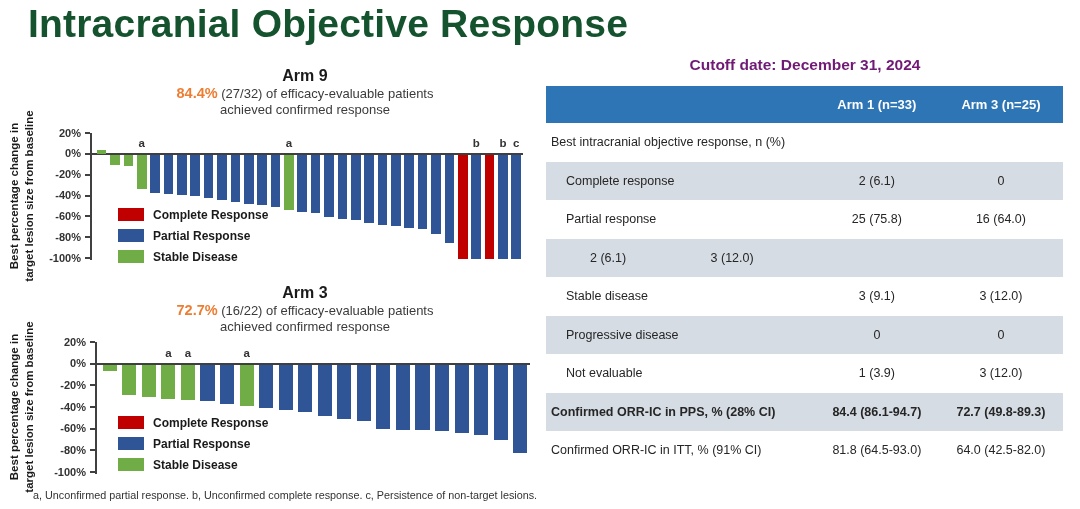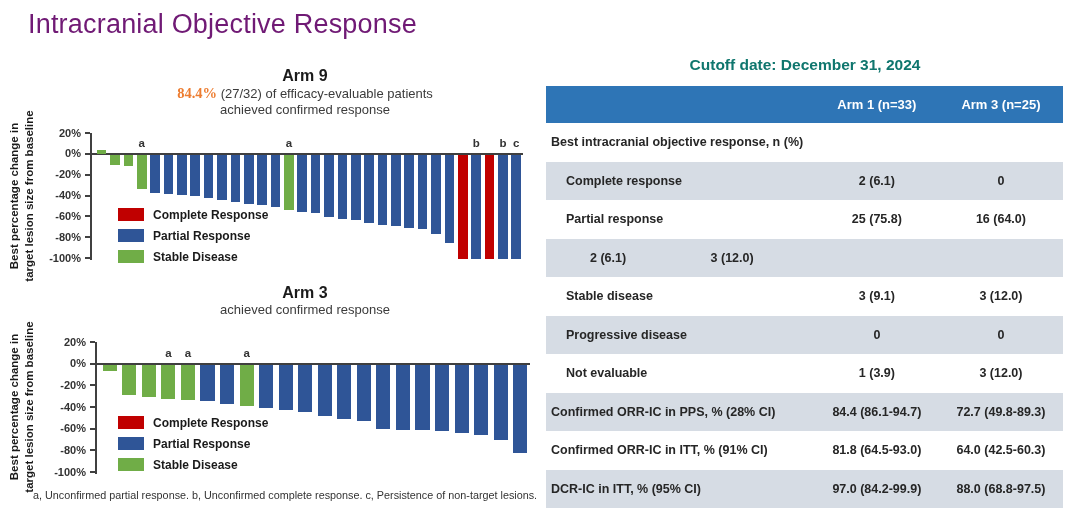--- a/index.html
+++ b/index.html
@@ -2,22 +2,22 @@
 <html><head>
 <meta charset="utf-8">
 <style>
   html,body{margin:0;padding:0;background:#fff;}
   #slide{
     position:relative;width:1080px;height:509px;background:#ffffff;overflow:hidden;
     font-family:"Liberation Sans",sans-serif;color:#262626;
   }
   
   .slide-title{
-    position:absolute;left:28px;top:2px;font-size:27px;font-weight:400;
-    color:#701a75;letter-spacing:.2px;line-height:44px;
+    position:absolute;left:28px;top:2px;font-size:39px;font-weight:700;
+    color:#14532d;letter-spacing:.2px;line-height:44px;
   }
   
   .chart{position:absolute;left:0;width:540px;}
   #chart-arm1{top:66px;height:216px;}
   #chart-arm3{top:283px;height:222px;}
   .c-title{margin-left:70px;width:470px;text-align:center;font-size:16px;font-weight:800;color:#1a1a1a;line-height:19px;}
   .c-sub{margin-left:70px;width:470px;text-align:center;font-size:13px;color:#3b3b3b;line-height:16px;}
   .c-sub .hl{font-weight:800;font-size:14.5px;}
   .plot{position:absolute;}
   .zero-line{position:absolute;height:2px;background:#3f3f3f;}
@@ -31,41 +31,41 @@
     text-align:center;font-size:11.5px;font-weight:700;color:#1a1a1a;line-height:14.5px;
   }
   .legend{position:absolute;}
   .leg-row{display:flex;align-items:center;height:21px;}
   .leg-swatch{width:26px;height:13px;margin-right:9px;flex:none;}
   .leg-label{font-size:12px;font-weight:700;color:#1a1a1a;white-space:nowrap;}
   
   .footnote{position:absolute;left:33px;top:489px;font-size:10.8px;color:#333;}
   
   .cutoff{position:absolute;left:545px;top:56px;width:520px;text-align:center;
-    font-size:15.5px;font-weight:800;color:#0f766e;}
+    font-size:15.5px;font-weight:800;color:#701a75;}
   .rtable{position:absolute;left:546px;top:86px;width:517px;}
   .trow{display:flex;align-items:stretch;}
   .trow.head{height:37px;background:#2E75B6;color:#fff;font-weight:700;font-size:13px;}
-  .trow:not(.head){height:38.5px;font-size:12.5px;font-weight:bold;}
+  .trow:not(.head){height:38.5px;font-size:12.5px;}
   .trow.shade{background:#D6DCE4;}
   .tcell{display:flex;align-items:center;}
   .tcell.lab{width:52%;padding-left:5px;box-sizing:border-box;text-align:left;}
   .tcell.val{width:24%;justify-content:center;text-align:center;}
   .trow.indent .tcell.lab{padding-left:20px;}
   .trow.bold{font-weight:700;}
 </style>
 </head>
 <body>
 
 <div id="slide">
   <div class="slide-title">Intracranial Objective Response</div>
 
   <div class="chart" id="chart-arm1">
       <div class="c-title">Arm 9</div>
-      <div class="c-sub"><span class="hl" style="color: rgb(237, 125, 49); font-family: Liberation Serif, serif;">84.4%</span><span> (27/32) of efficacy-evaluable patients</span></div>
+      <div class="c-sub"><span class="hl" style="color: rgb(237, 125, 49);">84.4%</span><span> (27/32) of efficacy-evaluable patients</span></div>
       <div class="c-sub">achieved confirmed response</div>
       <div class="ylab" style="left: -56px; top: 106.5px;">Best percentage change in target lesion size from baseline</div>
       <div class="axis-line" style="left: 90px; top: 67px; height: 127px;"></div>
       <div class="tickmark" style="left: 85px; top: 66px;"></div>
       <div class="ticklabel" style="left: 31px; top: 60.5px;">20%</div>
       <div class="tickmark" style="left: 85px; top: 86.8333px;"></div>
       <div class="ticklabel" style="left: 31px; top: 81.3333px;">0%</div>
       <div class="tickmark" style="left: 85px; top: 107.667px;"></div>
       <div class="ticklabel" style="left: 31px; top: 102.167px;">-20%</div>
       <div class="tickmark" style="left: 85px; top: 128.5px;"></div>
@@ -126,20 +126,21 @@
           </div>
           <div class="leg-row">
             <div class="leg-swatch" style="background: rgb(112, 173, 71);"></div>
             <span class="leg-label">Stable Disease</span>
           </div>
         </div>
       </div>
     </div>
   <div class="chart" id="chart-arm3">
       <div class="c-title">Arm 3</div>
+      <div class="c-sub"><span class="hl" style="color: rgb(237, 125, 49);">72.7%</span><span> (16/22) of efficacy-evaluable patients</span></div>
       <div class="c-sub">achieved confirmed response</div>
       <div class="ylab" style="left: -56px; top: 101px;">Best percentage change in target lesion size from baseline</div>
       <div class="axis-line" style="left: 95px; top: 59px; height: 132px;"></div>
       <div class="tickmark" style="left: 90px; top: 58px;"></div>
       <div class="ticklabel" style="left: 36px; top: 52.5px;">20%</div>
       <div class="tickmark" style="left: 90px; top: 79.6667px;"></div>
       <div class="ticklabel" style="left: 36px; top: 74.1667px;">0%</div>
       <div class="tickmark" style="left: 90px; top: 101.333px;"></div>
       <div class="ticklabel" style="left: 36px; top: 95.8333px;">-20%</div>
       <div class="tickmark" style="left: 90px; top: 123px;"></div>
@@ -238,21 +239,16 @@
         <div class="tcell val">3 (12.0)</div>
       </div>
       <div class="trow shade bold">
         <div class="tcell lab">Confirmed ORR-IC in PPS, % (28% CI)</div>
         <div class="tcell val">84.4 (86.1-94.7)</div>
         <div class="tcell val">72.7 (49.8-89.3)</div>
       </div>
       <div class="trow">
         <div class="tcell lab">Confirmed ORR-IC in ITT, % (91% CI)</div>
         <div class="tcell val">81.8 (64.5-93.0)</div>
-        <div class="tcell val">64.0 (42.5-60.3)</div>
-      </div>
-      <div class="trow shade">
-        <div class="tcell lab">DCR-IC in ITT, % (95% CI)</div>
-        <div class="tcell val">97.0 (84.2-99.9)</div>
-        <div class="tcell val">88.0 (68.8-97.5)</div>
+        <div class="tcell val">64.0 (42.5-82.0)</div>
       </div>
     </div>
 </div>
 
 </body></html>

